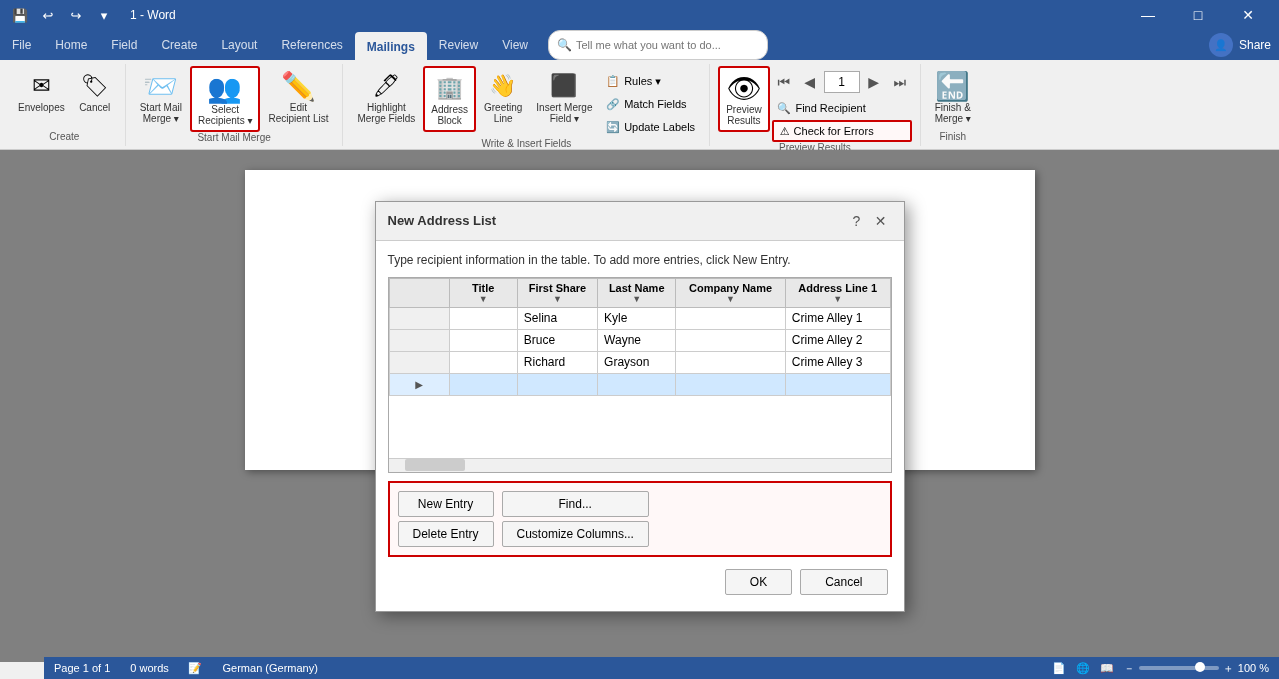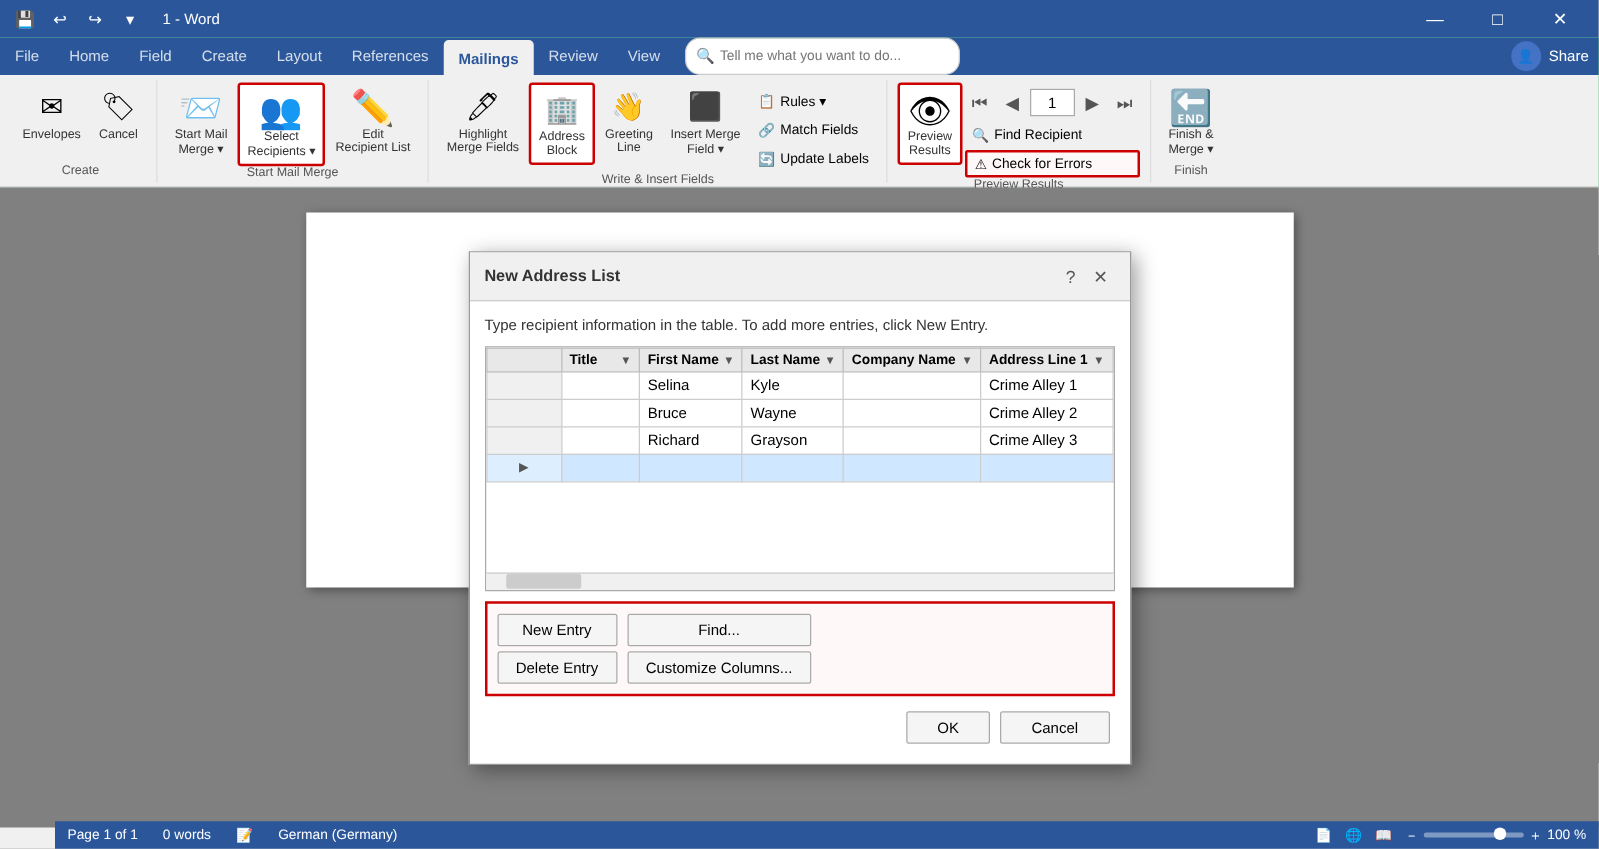--- a/index.html
+++ b/index.html
@@ -76,21 +76,21 @@
     }
     .address-table td {
       border: 1px solid #ccc;
       padding: 3px 6px;
       height: 22px;
       min-width: 60px;
     }
     .address-table tr.current td { background: #ddeeff; }
     .row-indicator { width: 16px; background: #f0f0f0; border: 1px solid #ccc; text-align: center; padding: 0; font-size: 11px; color: #555; }
     .play-indicator { color: #555; font-size: 10px; }
-    .col-header { display: flex; align-items: center; justify-content: space-between; }
+    .col-header { display: flex; align-items: center; justify-content: space-between; flex-direction: column; }
     .col-dropdown { color: #555; font-size: 9px; }
 
     
     .table-wrapper { border: 1px solid #aaa; overflow: hidden; margin-bottom: 8px; }
     .table-scroll { height: 180px; overflow-y: auto; overflow-x: auto; }
 
     
     .action-row { display: flex; gap: 0; border: 2px solid #c00; padding: 8px; margin-bottom: 12px; background: #fff8f8; }
     .action-left { display: flex; flex-direction: column; gap: 4px; }
     .action-right { display: flex; flex-direction: column; gap: 4px; margin-left: 8px; }
@@ -273,21 +273,21 @@
                 <tr>
                   <th class="row-indicator"></th>
                   <th>
                     <div class="col-header">
                         <span>Title</span>
                         <span class="col-dropdown">▼</span>
                       </div>
                   </th>
                   <th>
                     <div class="col-header">
-                        <span>First Name</span>
+                        <span>First Share</span>
                         <span class="col-dropdown">▼</span>
                       </div>
                   </th>
                   <th>
                     <div class="col-header">
                         <span>Last Name</span>
                         <span class="col-dropdown">▼</span>
                       </div>
                   </th>
                   <th>

